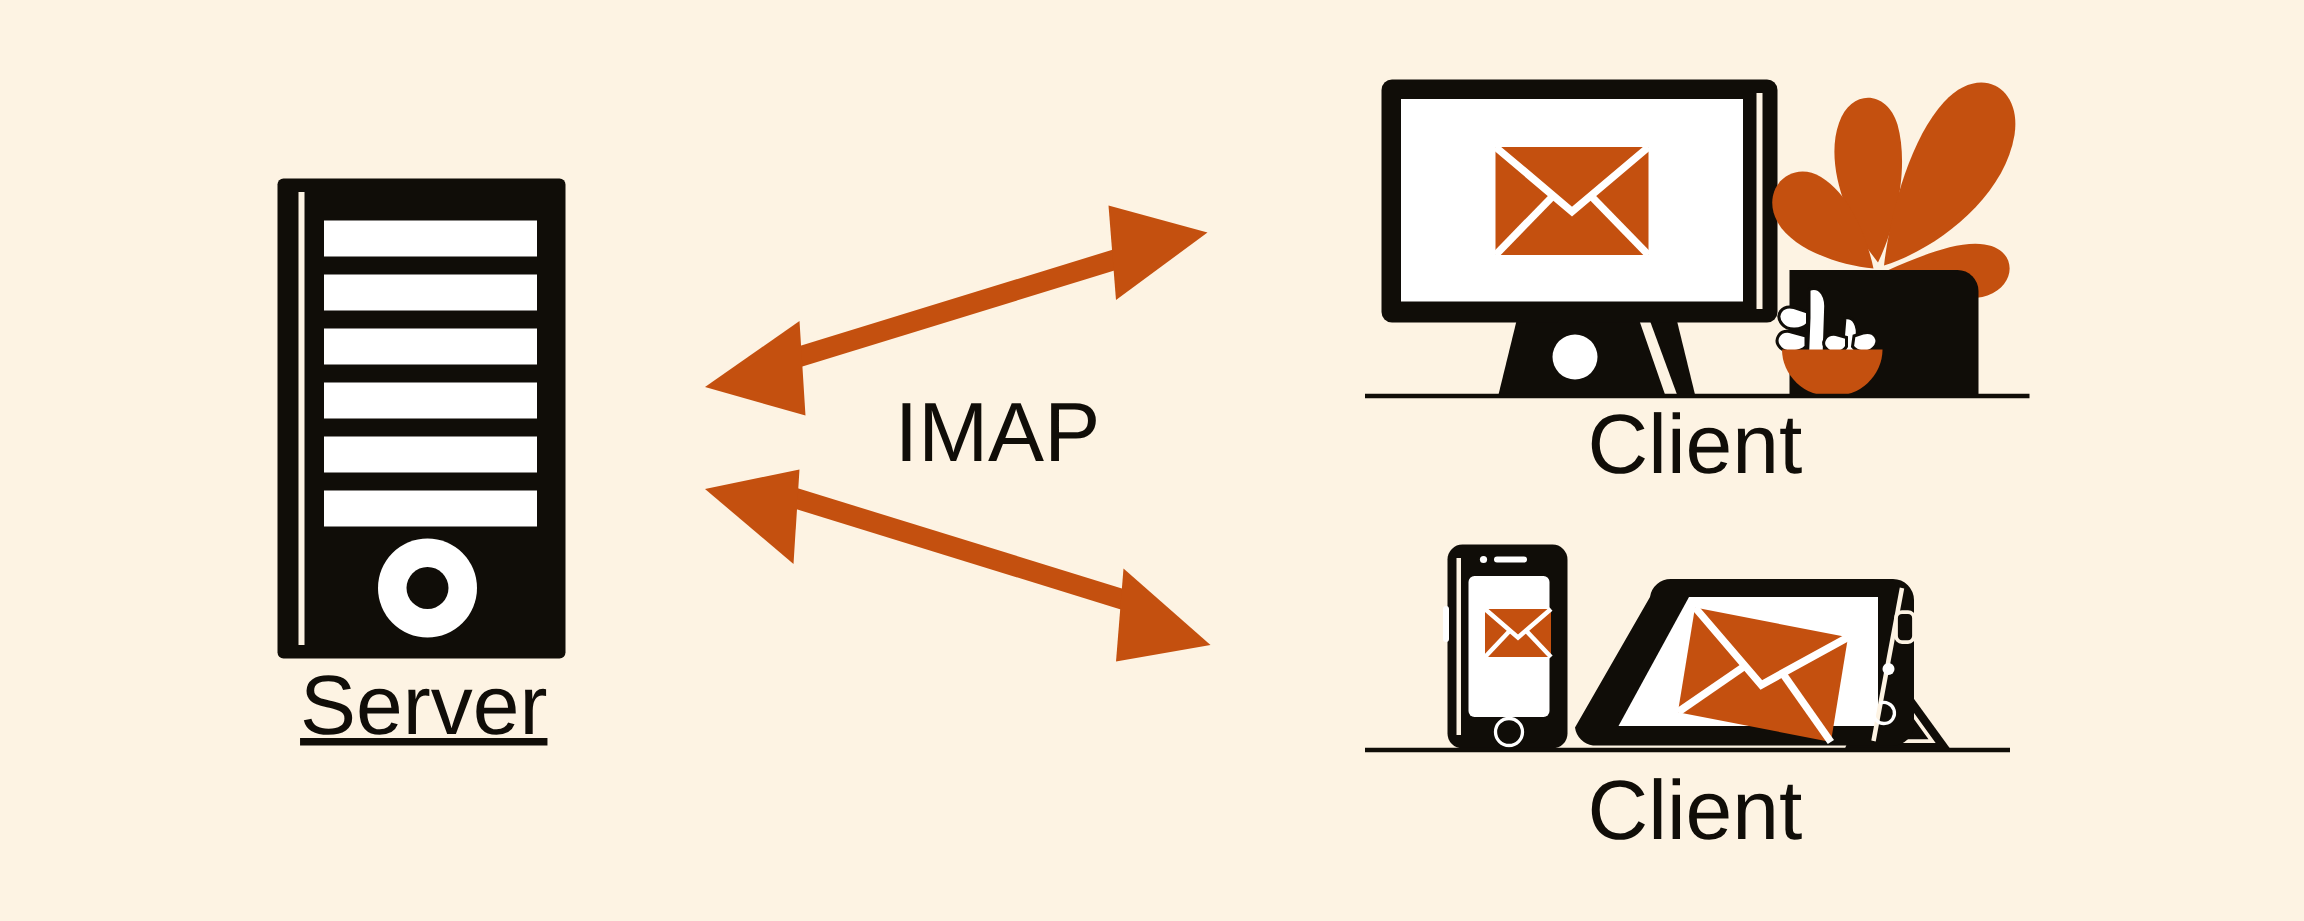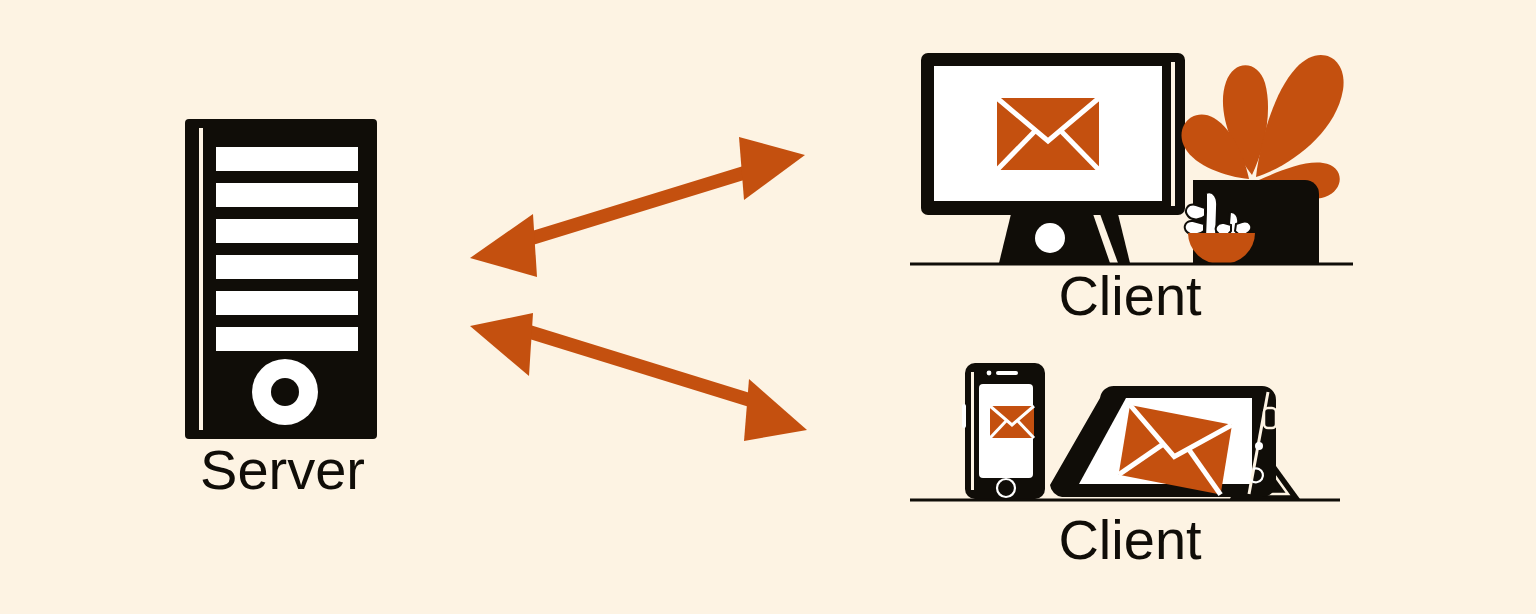--- a/index.html
+++ b/index.html
@@ -33,20 +33,21 @@
     color: #100D08;
     white-space: nowrap;
     line-height: 1;
   }
   #server-label {
     left: 0;
     top: 442px;
     width: 565px;
     text-align: center;
     font-size: 56px;
+    text-decoration: underline;
   }
   #imap-label {
     left: 535px;
     top: 260px;
     width: 260px;
     text-align: center;
     font-size: 56px;
   }
   #client-label-top {
     left: 950px;
@@ -177,16 +178,17 @@
         <path d="M 0 72 L 38 33" fill="none" stroke="#FFFFFF" stroke-width="5"></path>
         <path d="M 102 72 L 64 33" fill="none" stroke="#FFFFFF" stroke-width="5"></path>
       </g>
     </g>
 
     <line x1="910" y1="500" x2="1340" y2="500" stroke="#100D08" stroke-width="3"></line>
 
   </svg>
 
   <div class="label" id="server-label">Server</div>
+  <div class="label" id="imap-label">IMAP</div>
   <div class="label" id="client-label-top">Client</div>
   <div class="label" id="client-label-bottom">Client</div>
 
 </div>
 
 </body></html>

